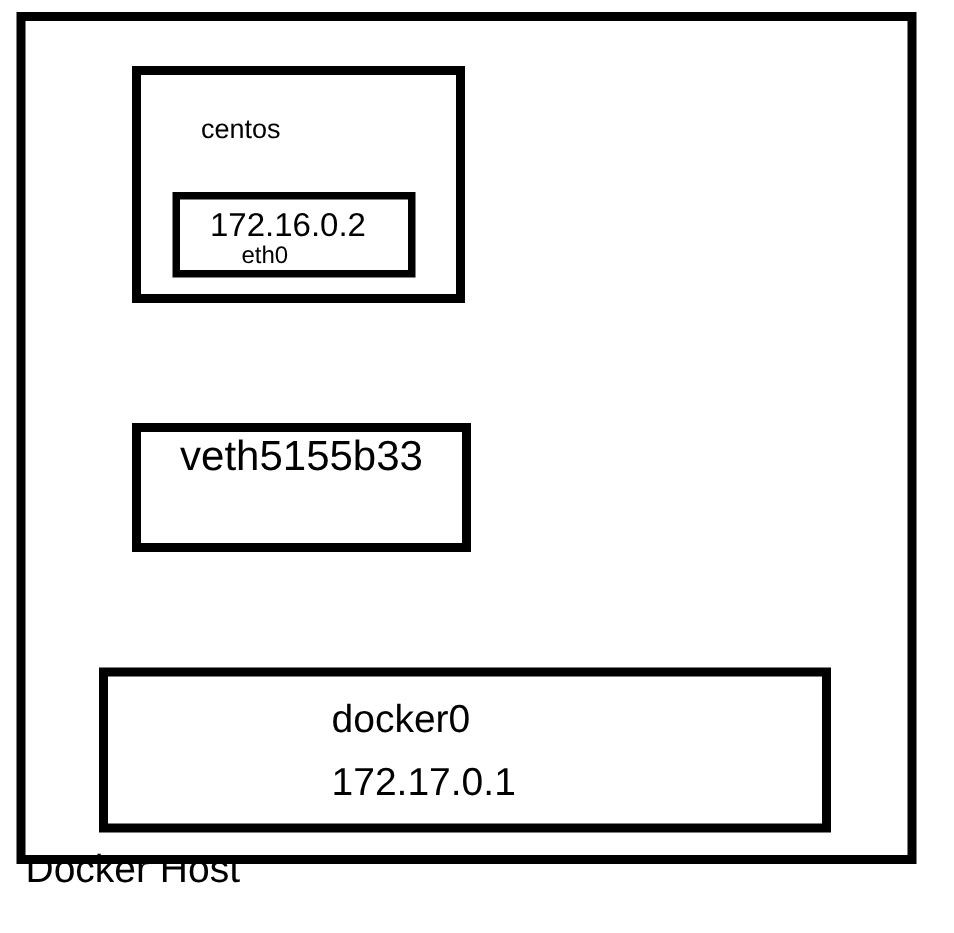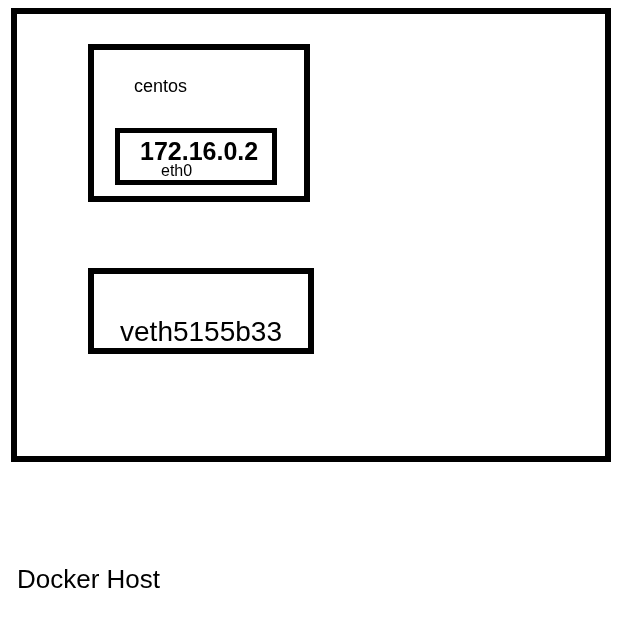--- a/index.html
+++ b/index.html
@@ -21,21 +21,21 @@
     overflow: hidden;
   }
   .box {
     position: absolute;
     border: 6px solid var(--border-color);
     background: var(--bg-color);
   }
   
   .docker-host-box {
     left: 11px; top: 8px;
-    width: 600px; height: 454px;
+    width: 600px; height: 568px;
   }
   
   .centos-box {
     left: 71px; top: 30px;
     width: 222px; height: 158px;
   }
   .centos-label {
     position: absolute;
     left: 40px; top: 26px;
     font-size: 18px;
@@ -43,37 +43,36 @@
   }
   
   .eth0-box {
     left: 21px; top: 78px;
     width: 162px; height: 57px;
     border-width: 5px;
   }
   .ip-label {
     position: absolute;
     left: 20px; top: 4px;
-    font-size: 25px;
+    font-size: 22px;
     white-space: nowrap;
-    font-weight: bold;
   }
   .eth0-label {
     position: absolute;
     left: 18px; top: 29px;
     font-size: 16px;
     white-space: nowrap;
     margin-left: 23px;
   }
   
   .veth-box {
-    left: 71px; top: 254px;
+    left: 71px; top: 268px;
     width: 226px; height: 86px;
     display: flex;
-    align-items: flex-end;
+    align-items: flex-start;
     justify-content: center;
   }
   .veth-label {
     font-size: 28px;
     white-space: nowrap;
   }
   
   .docker0-box {
     left: 49px; top: 431px;
     width: 488px; height: 110px;
@@ -107,16 +106,22 @@
       <div class="box eth0-box">
         <div class="ip-label">172.16.0.2</div>
         <div class="eth0-label">eth0</div>
       </div>
     </div>
 
     <div class="box veth-box">
       <span class="veth-label">veth5155b33</span>
     </div>
 
+    <div class="box docker0-box">
+      <div class="bridge-text">
+        <div>docker0</div>
+        <div>172.17.0.1</div>
+      </div>
+    </div>
 
     <div class="host-label">Docker Host</div>
   </div>
 </div>
 
 </body></html>

